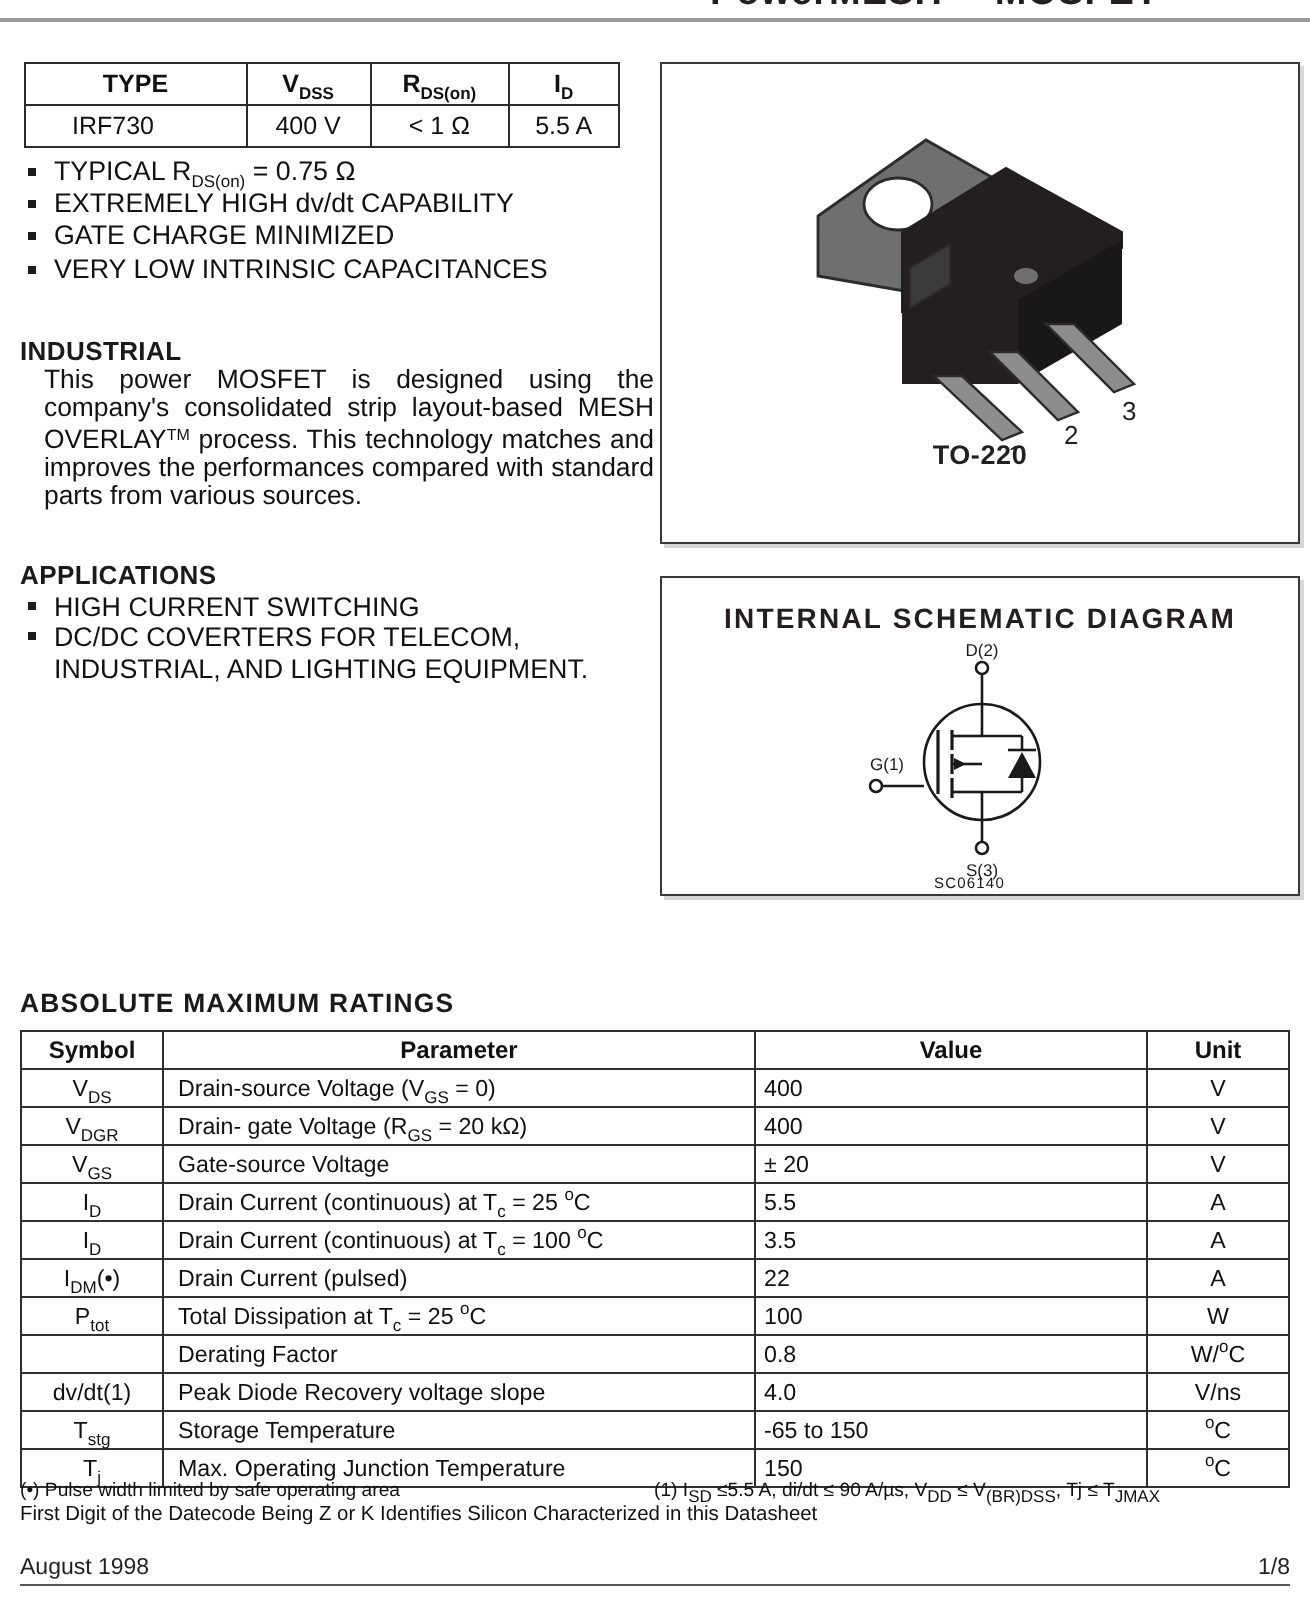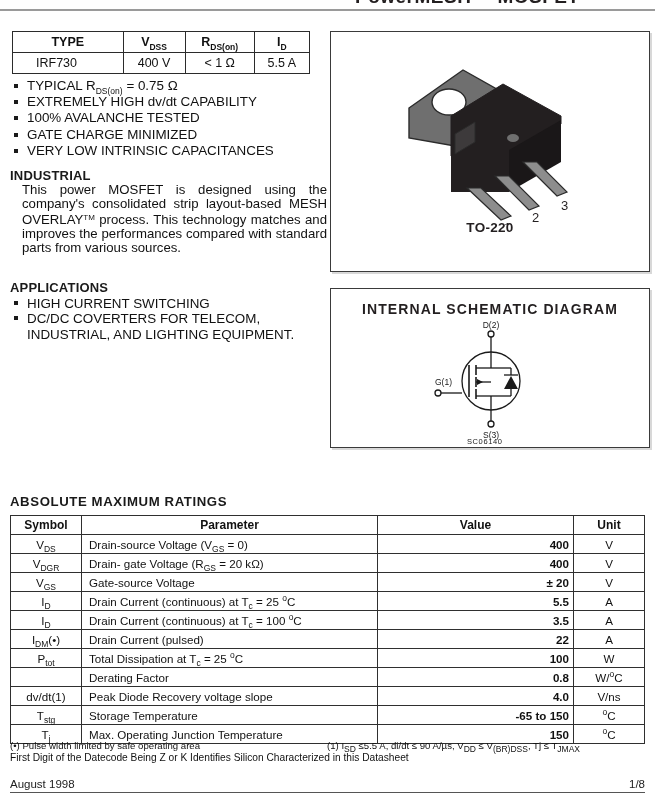--- a/index.html
+++ b/index.html
@@ -134,21 +134,21 @@
   #ratings-table th,#ratings-table td{
     border:1px solid #2f2f2f;
     height:18px;padding:0 4px;
     vertical-align:middle;
   }
   #ratings-table thead th{
     font-weight:bold;text-align:center;font-size:12px;
   }
   #ratings-table td.sym{width:62px;text-align:center;}
   #ratings-table td.par{text-align:left;padding-left:7px;}
-  #ratings-table td.val{width:187px;text-align:right;font-weight:bold;}
+  #ratings-table td.val{width:187px;text-align:left;}
   #ratings-table td.unit{width:62px;text-align:center;}
   #ratings-table th.c-sym{width:62px;margin-left:21px;}
   #ratings-table th.c-val{width:187px;}
   #ratings-table th.c-unit{width:62px;}
 
   
   #note-left{
     position:absolute;left:10px;top:740px;
     font-size:9.6px;color:#111;white-space:nowrap;
   }
@@ -202,21 +202,20 @@
         <td>400 V</td>
         <td>&lt; 1 Ω</td>
         <td>5.5 A</td>
       </tr>
     </tbody>
   </table>
 
   <ul id="features">
     <li>TYPICAL R<sub>DS(on)</sub> = 0.75 Ω</li>
     <li>EXTREMELY HIGH dv/dt CAPABILITY</li>
-    <li>100% AVALANCHE TESTED</li>
     <li>GATE CHARGE MINIMIZED</li>
     <li>VERY LOW INTRINSIC CAPACITANCES</li>
   </ul>
 
   <div id="desc-heading">INDUSTRIAL</div>
   <div id="desc-body">This power MOSFET is designed using the company's consolidated strip layout-based MESH OVERLAY<span class="tm">TM</span> process. This technology matches and improves the performances compared with standard parts from various sources.</div>
 
   <div id="apps-heading">APPLICATIONS</div>
   <ul id="apps">
     <li>HIGH CURRENT SWITCHING</li>

